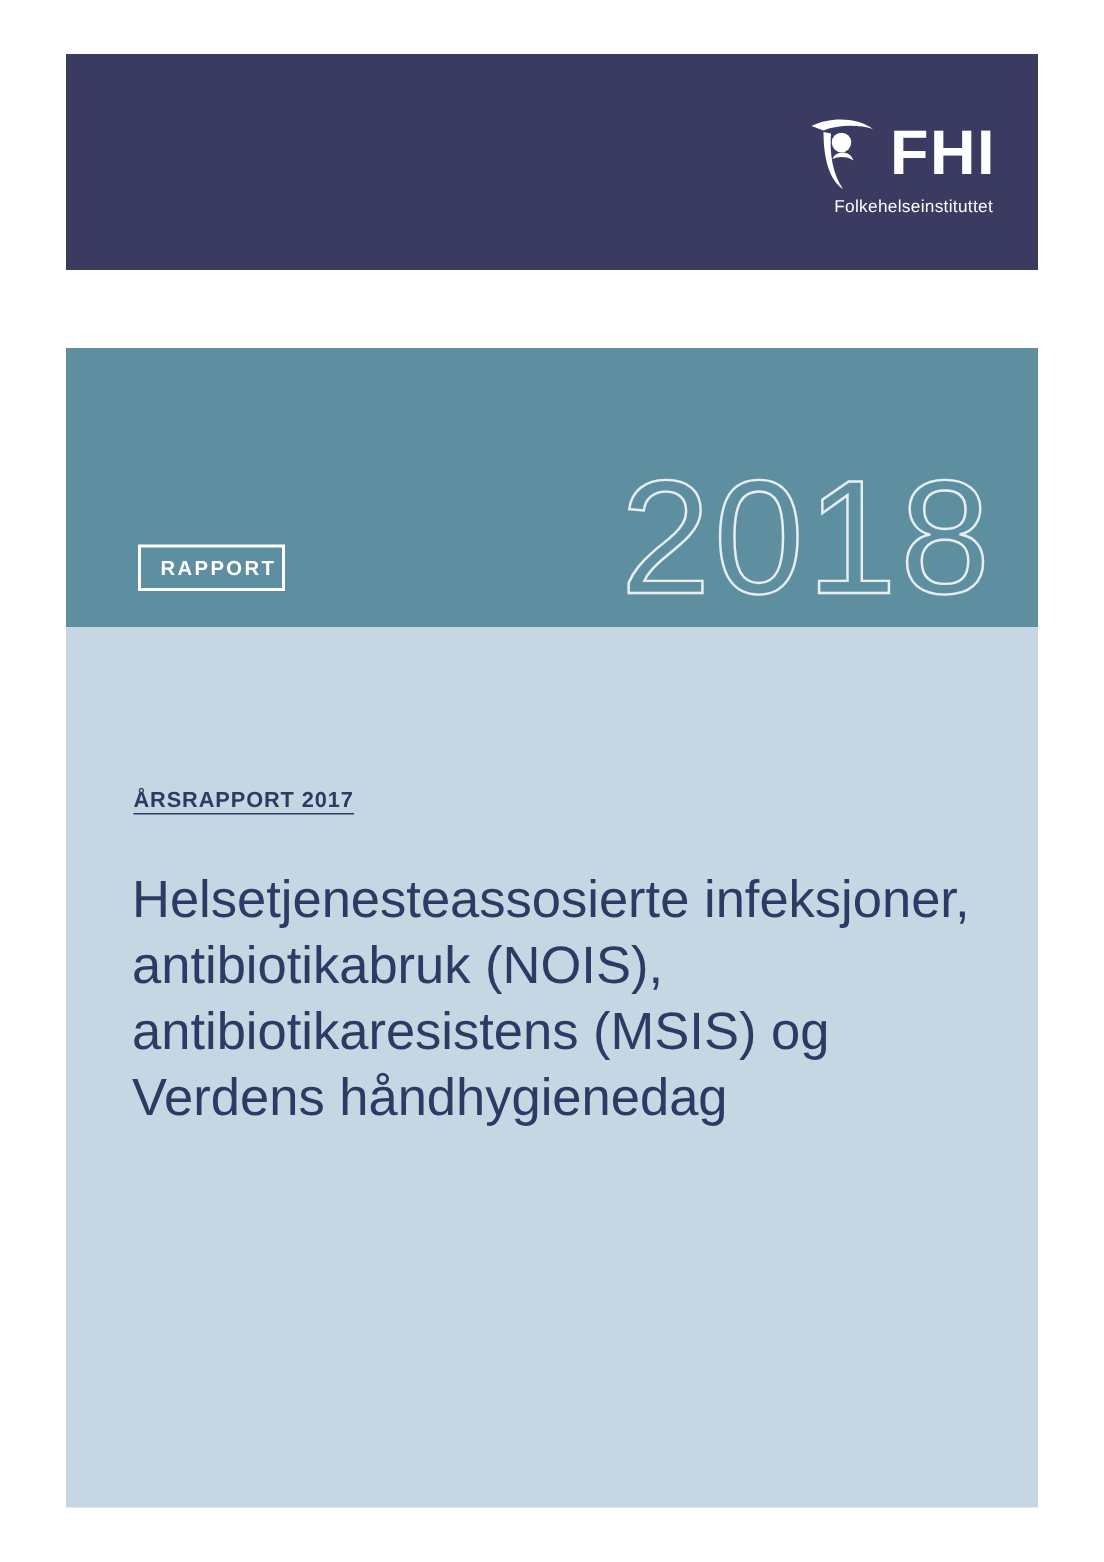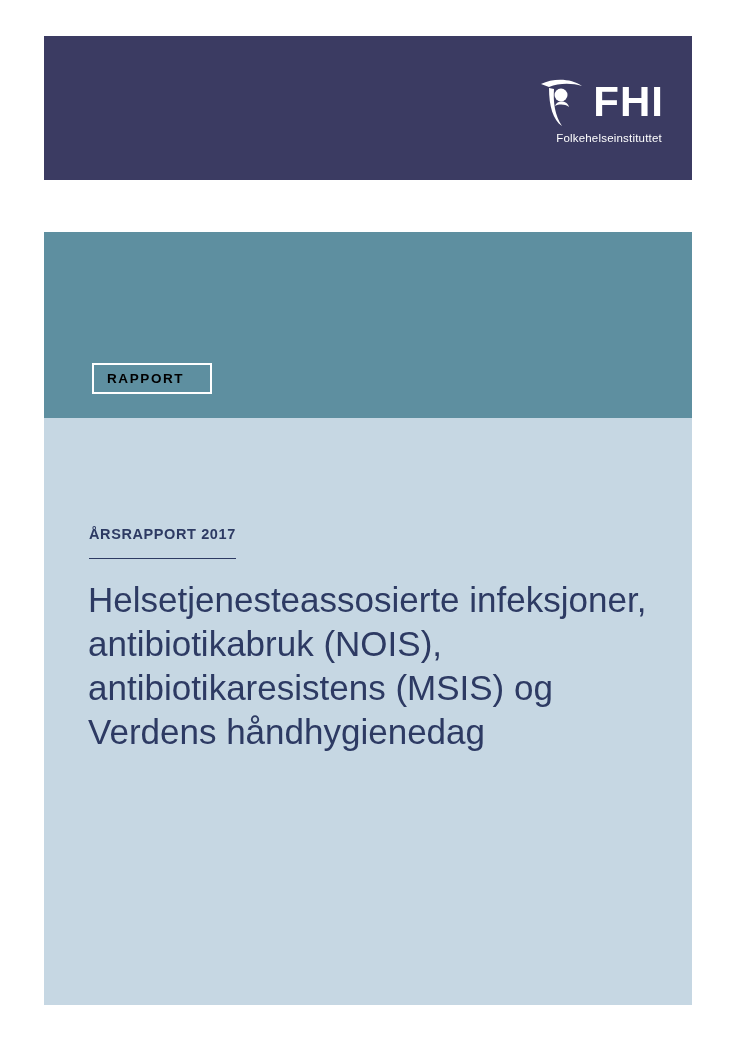--- a/index.html
+++ b/index.html
@@ -79,44 +79,44 @@
     color: transparent;
     -webkit-text-stroke: 1.6px rgba(255,255,255,0.85);
     font-weight: 300;
     letter-spacing: 2px;
   }
   .rapport-badge {
     position: absolute;
     left: 48px;
     top: 131px;
     border: 2px solid #ffffff;
-    color: #000000;
+    color: #ffffff;
     font-size: 13.5px;
     font-weight: bold;
     letter-spacing: 1.6px;
-    padding: 6px 26px 6px 13px;
+    padding: 6px 4px 6px 13px;
   }
   
   .band-light {
     position: absolute;
     left: 0;
     top: 382px;
     width: 648px;
     height: 587px;
     background: #c6d7e3;
   }
   .kicker {
     position: absolute;
     left: 45px;
     top: 108px;
     color: #2d3a63;
     font-size: 14.5px;
     font-weight: bold;
     letter-spacing: 0.6px;
-    padding-bottom: 16px;
+    padding-bottom: 0;
     border-bottom: 1.5px solid #2d3a63;
   }
   .title {
     position: absolute;
     left: 44px;
     top: 160px;
     width: 560px;
     color: #2d3a63;
     font-size: 35px;
     line-height: 44px;
@@ -139,20 +139,21 @@
             <path d="M16 30 C18 24, 28 24, 30 31 C26 28, 20 28, 16 30 Z" fill="#ffffff"></path>
           </svg>
         </span>
         <span class="logo-text">FHI</span>
       </div>
       <div class="logo-sub">Folkehelseinstituttet</div>
     </div>
   </div>
 
   <div class="band-teal">
+    <div class="year">2018</div>
     <div class="rapport-badge">RAPPORT</div>
   </div>
 
   <div class="band-light">
     <div class="kicker">ÅRSRAPPORT 2017</div>
     <div class="title">Helsetjenesteassosierte infeksjoner, antibiotikabruk (NOIS), antibiotikaresistens (MSIS) og Verdens håndhygienedag</div>
   </div>
 
 </div>
 

